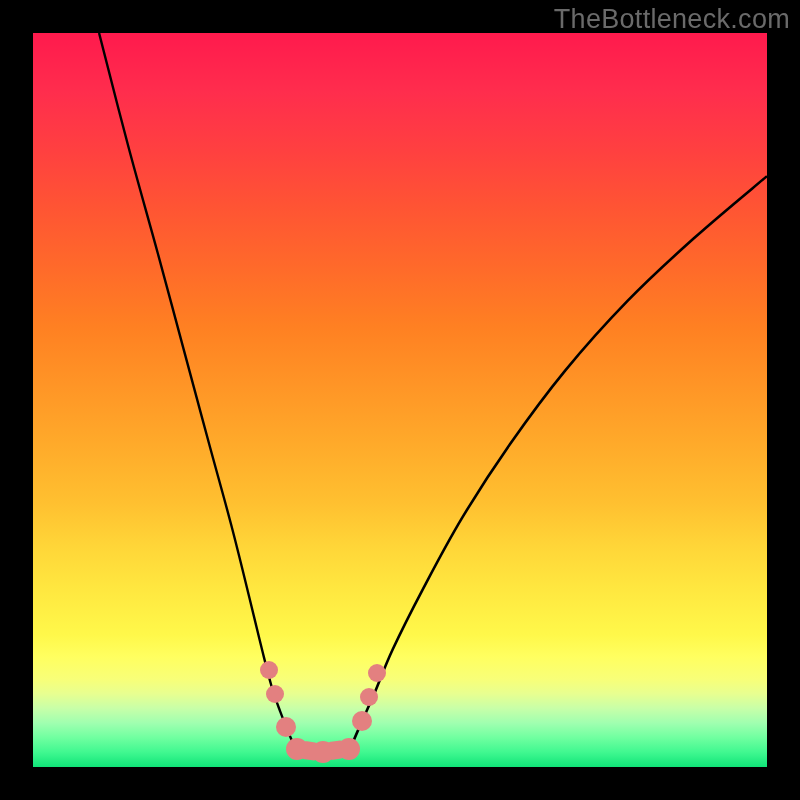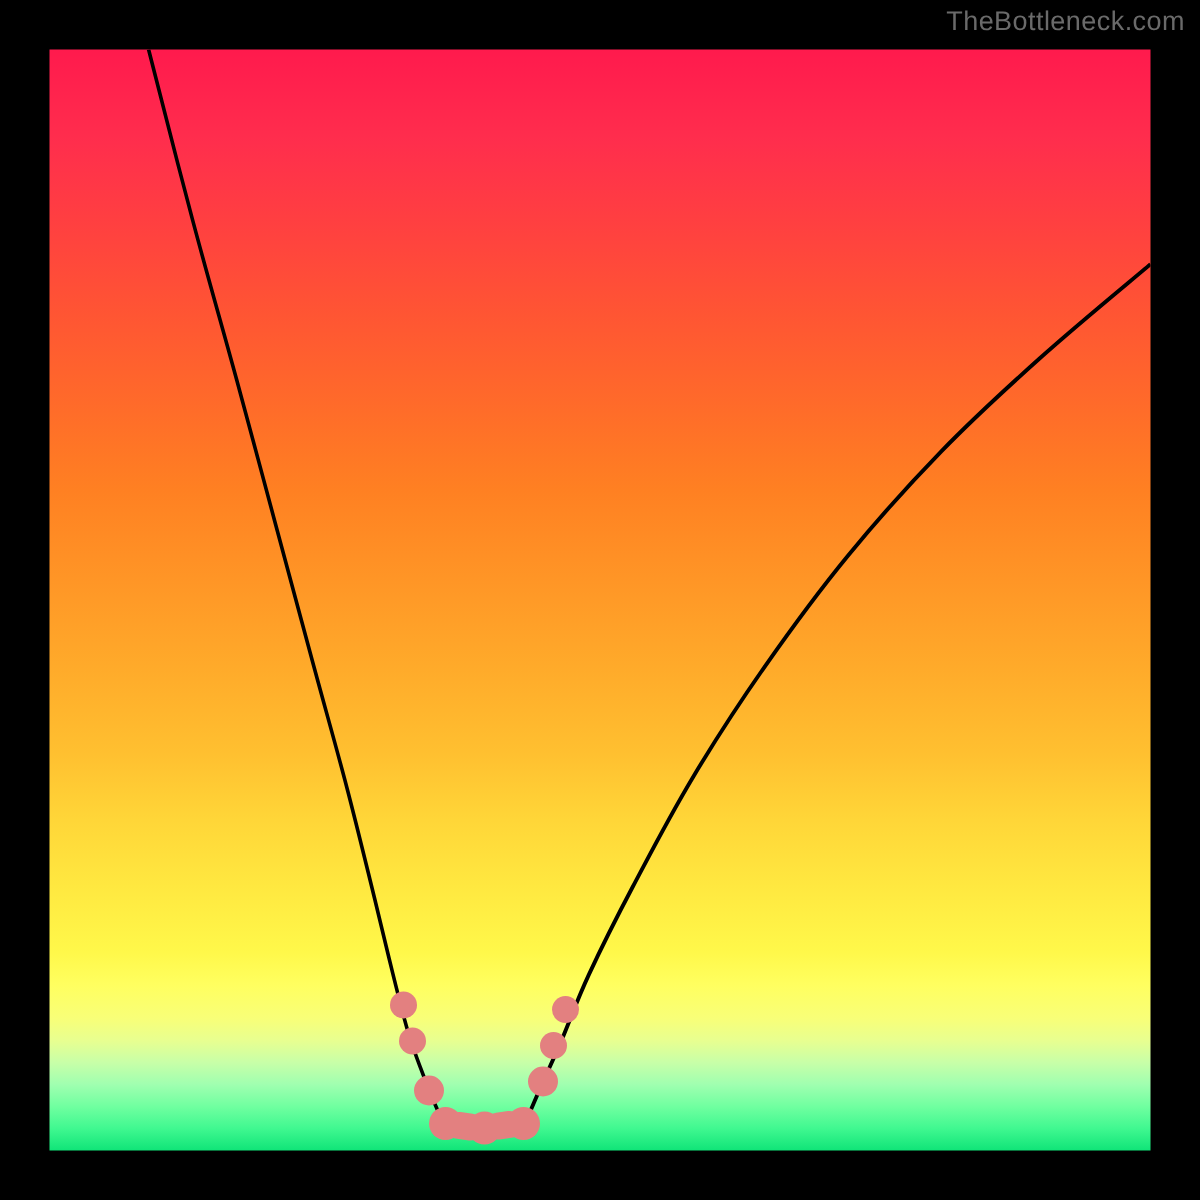--- a/index.html
+++ b/index.html
@@ -43,21 +43,21 @@
       #70ffa0 96%,
       #40f890 98%,
       #10e478 100%
     );
   }
   .watermark {
     position: absolute;
     top: 4px;
     right: 10px;
     font-family: Arial, Helvetica, sans-serif;
-    font-size: 18px;
+    font-size: 27px;
     font-weight: 500;
     color: #6a6a6a;
     letter-spacing: 0.3px;
   }
   svg.curves {
     position: absolute;
     left: 0;
     top: 0;
     width: 734px;
     height: 734px;

